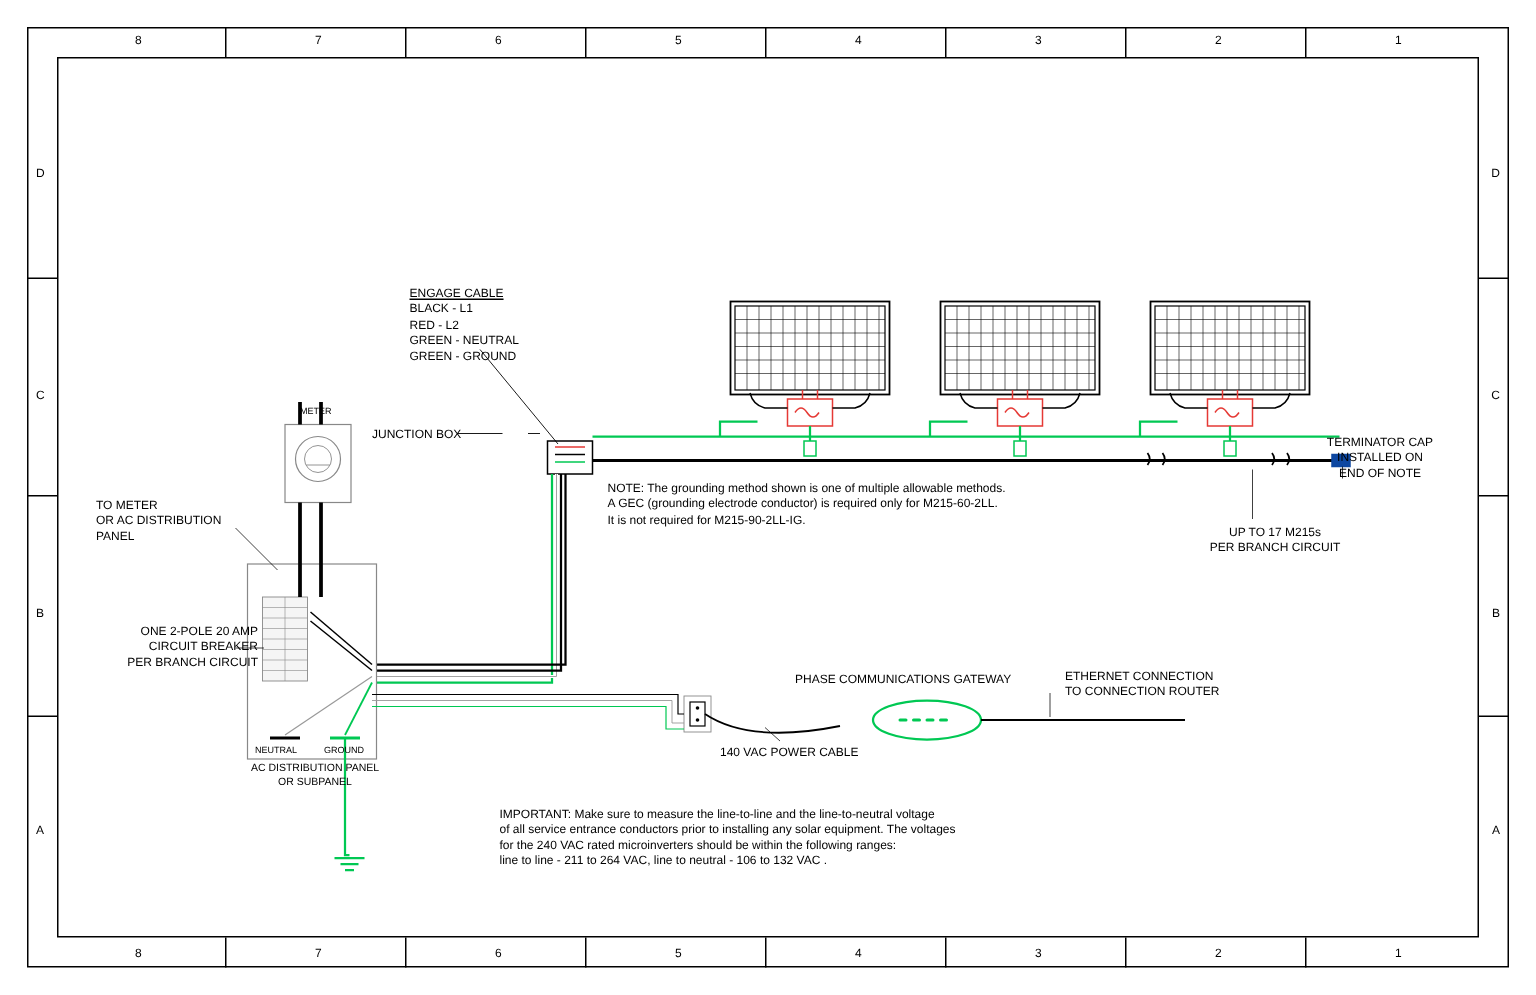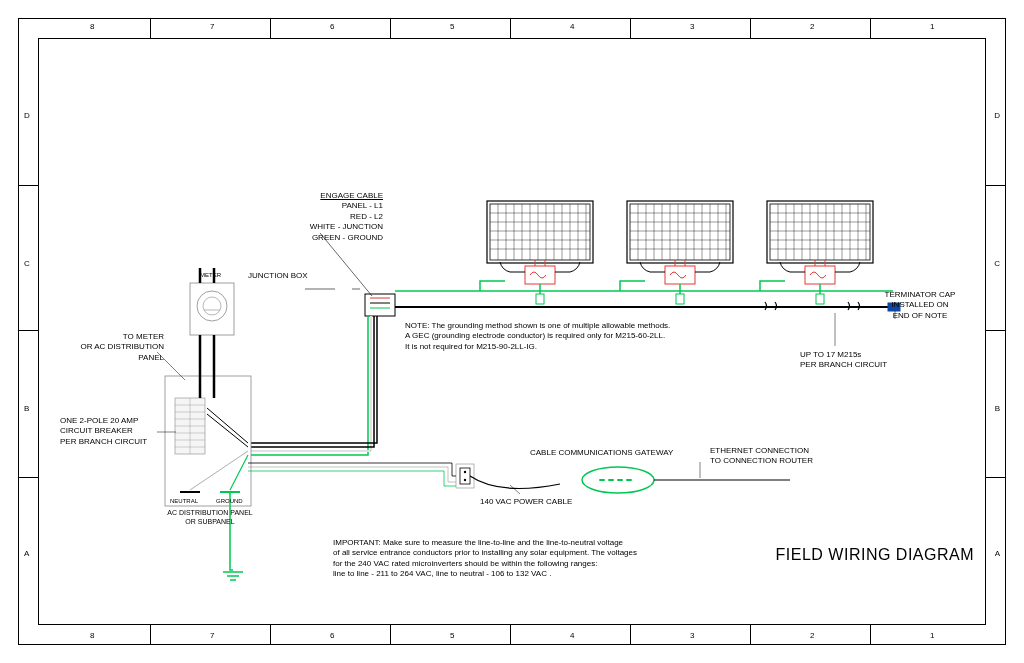--- a/index.html
+++ b/index.html
@@ -247,55 +247,54 @@
 <div class="tick h" style="left:630px;bottom:18px"></div>
 <div class="tick h" style="left:750px;bottom:18px"></div>
 <div class="tick h" style="left:870px;bottom:18px"></div>
 <div class="tick v" style="top:185px;left:18px"></div>
 <div class="tick v" style="top:330px;left:18px"></div>
 <div class="tick v" style="top:477px;left:18px"></div>
 <div class="tick v" style="top:185px;right:18px"></div>
 <div class="tick v" style="top:330px;right:18px"></div>
 <div class="tick v" style="top:477px;right:18px"></div>
 
-<div class="label" style="left:273px;top:191px;text-align:right;width:110px">
+<div class="label" style="left:273px;top:191px;text-align:left;width:110px">
   <div style="text-decoration:underline">ENGAGE CABLE</div>
-  <div>PANEL - L1</div>
+  <div>BLACK - L1</div>
   <div>RED - L2</div>
-  <div>WHITE - JUNCTION</div>
+  <div>GREEN - NEUTRAL</div>
   <div>GREEN - GROUND</div>
 </div>
 
-<div class="label" style="left:248px;top:271px">JUNCTION BOX</div>
+<div class="label" style="left:248px;top:285px">JUNCTION BOX</div>
 <div class="label" style="left:200px;top:272px;font-size:6px">METER</div>
-<div class="label" style="left:64px;top:332px;text-align:right;width:100px;white-space:pre-line">TO METER
+<div class="label" style="left:64px;top:332px;text-align:left;width:100px;white-space:pre-line">TO METER
 OR AC DISTRIBUTION
 PANEL</div>
-<div class="label" style="left:60px;top:416px;text-align:left;width:100px;white-space:pre-line">ONE 2-POLE 20 AMP
+<div class="label" style="left:72px;top:416px;text-align:right;width:100px;white-space:pre-line">ONE 2-POLE 20 AMP
 CIRCUIT BREAKER
 PER BRANCH CIRCUIT</div>
 <div class="label" style="left:170px;top:498px;font-size:6px">NEUTRAL</div>
 <div class="label" style="left:216px;top:498px;font-size:6px">GROUND</div>
 <div class="label" style="left:160px;top:508px;text-align:center;width:100px;font-size:7px;white-space:pre-line">AC DISTRIBUTION PANEL
 OR SUBPANEL</div>
 
 <div class="label" style="left:405px;top:321px;white-space:pre-line;width:340px">NOTE: The grounding method shown is one of multiple allowable methods.
 A GEC (grounding electrode conductor) is required only for M215-60-2LL.
 It is not required for M215-90-2LL-IG.</div>
-<div class="label" style="left:800px;top:350px;white-space:pre-line;width:100px">UP TO 17 M215s
+<div class="label" style="left:800px;top:350px;white-space:pre-line;text-align:center;width:100px">UP TO 17 M215s
 PER BRANCH CIRCUIT</div>
 <div class="label" style="left:870px;top:290px;white-space:pre-line;text-align:center;width:100px">TERMINATOR CAP
 INSTALLED ON
 END OF NOTE</div>
 
-<div class="label" style="left:530px;top:448px">CABLE COMMUNICATIONS GATEWAY</div>
+<div class="label" style="left:530px;top:448px">PHASE COMMUNICATIONS GATEWAY</div>
 <div class="label" style="left:710px;top:446px;white-space:pre-line">ETHERNET CONNECTION
 TO CONNECTION ROUTER</div>
 <div class="label" style="left:480px;top:497px">140 VAC POWER CABLE</div>
 
 <div class="label" style="left:333px;top:538px;white-space:pre-line;width:370px">IMPORTANT: Make sure to measure the line-to-line and the line-to-neutral voltage
 of all service entrance conductors prior to installing any solar equipment. The voltages
 for the 240 VAC rated microinverters should be within the following ranges:
 line to line - 211 to 264 VAC, line to neutral - 106 to 132 VAC   .</div>
 
 <div class="label title" style="right:50px;top:545px;width:260px">
-  <div>FIELD WIRING DIAGRAM</div>
 </div>
 
 </body></html>

